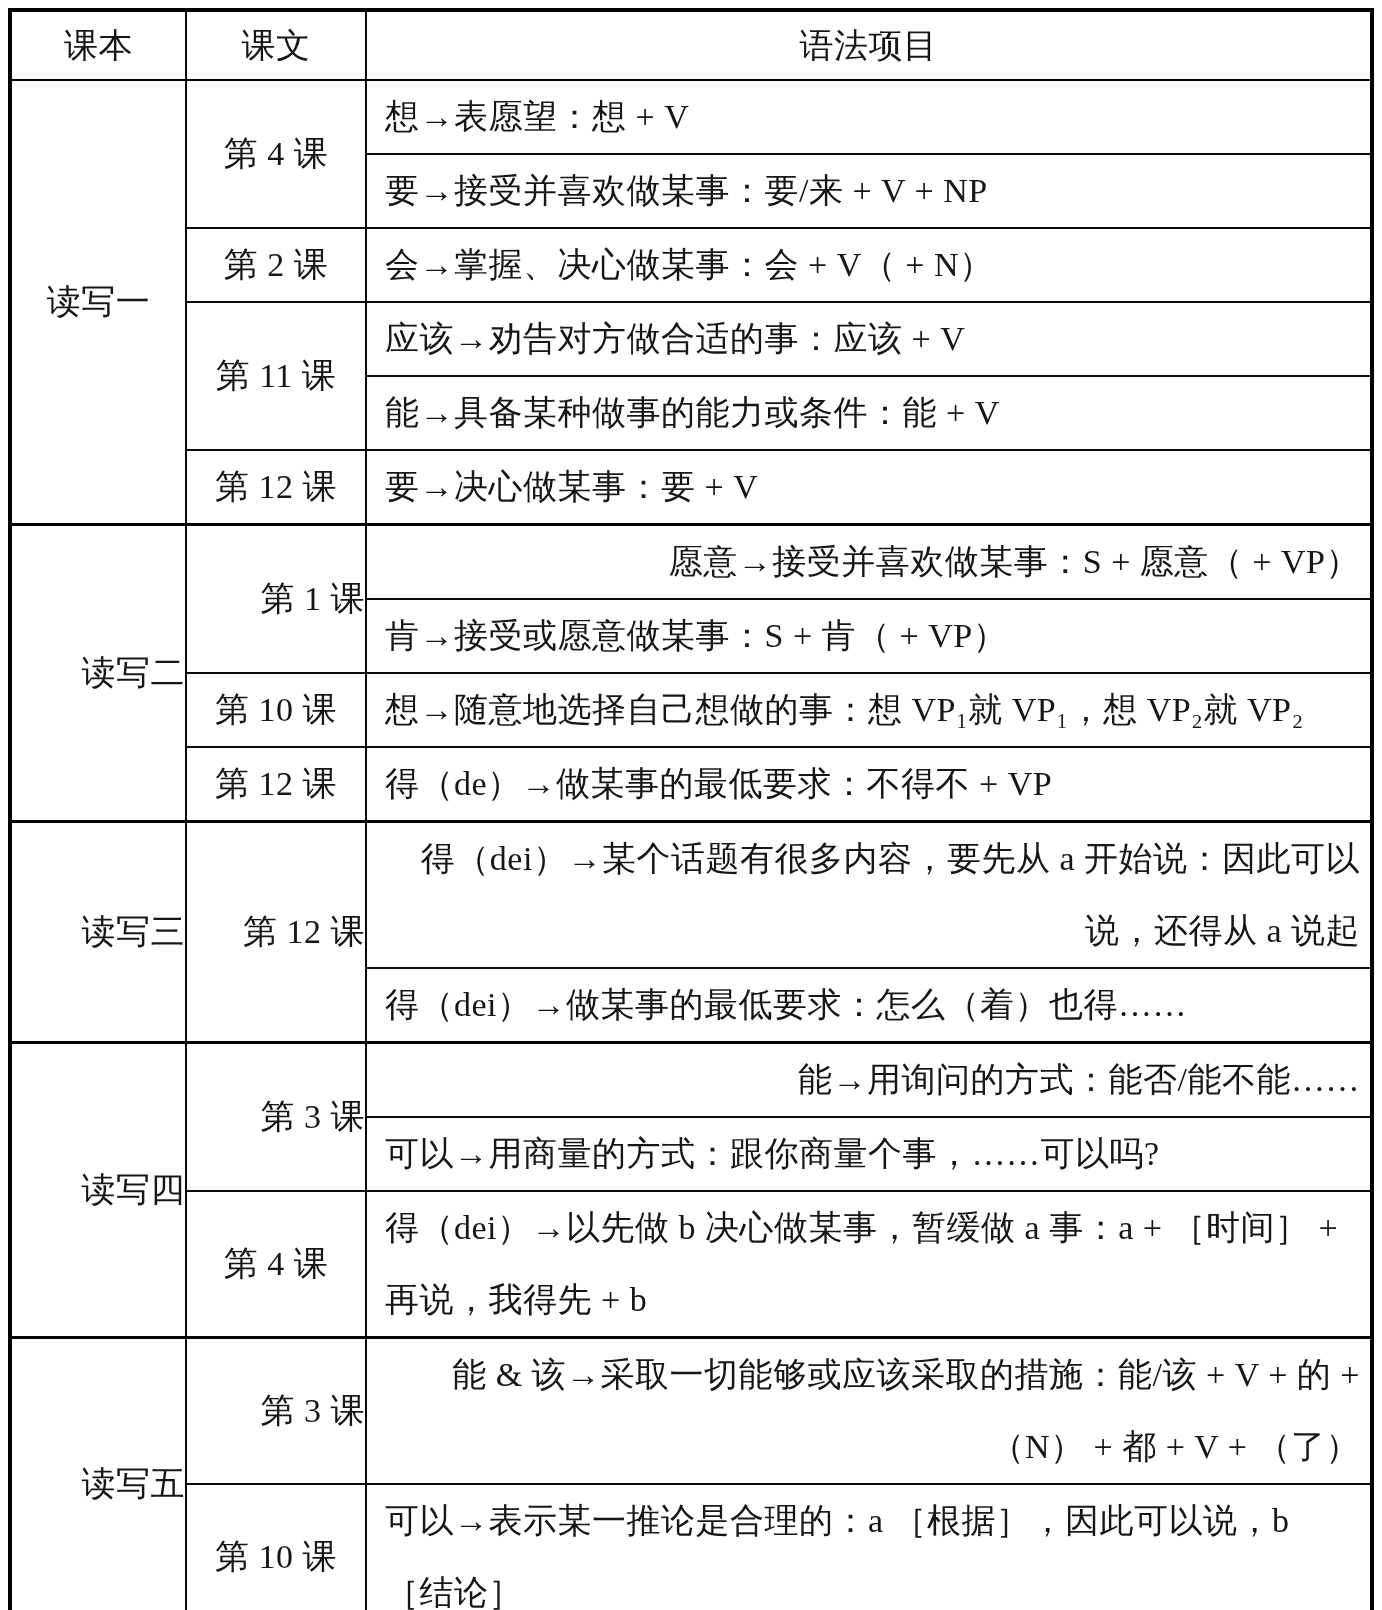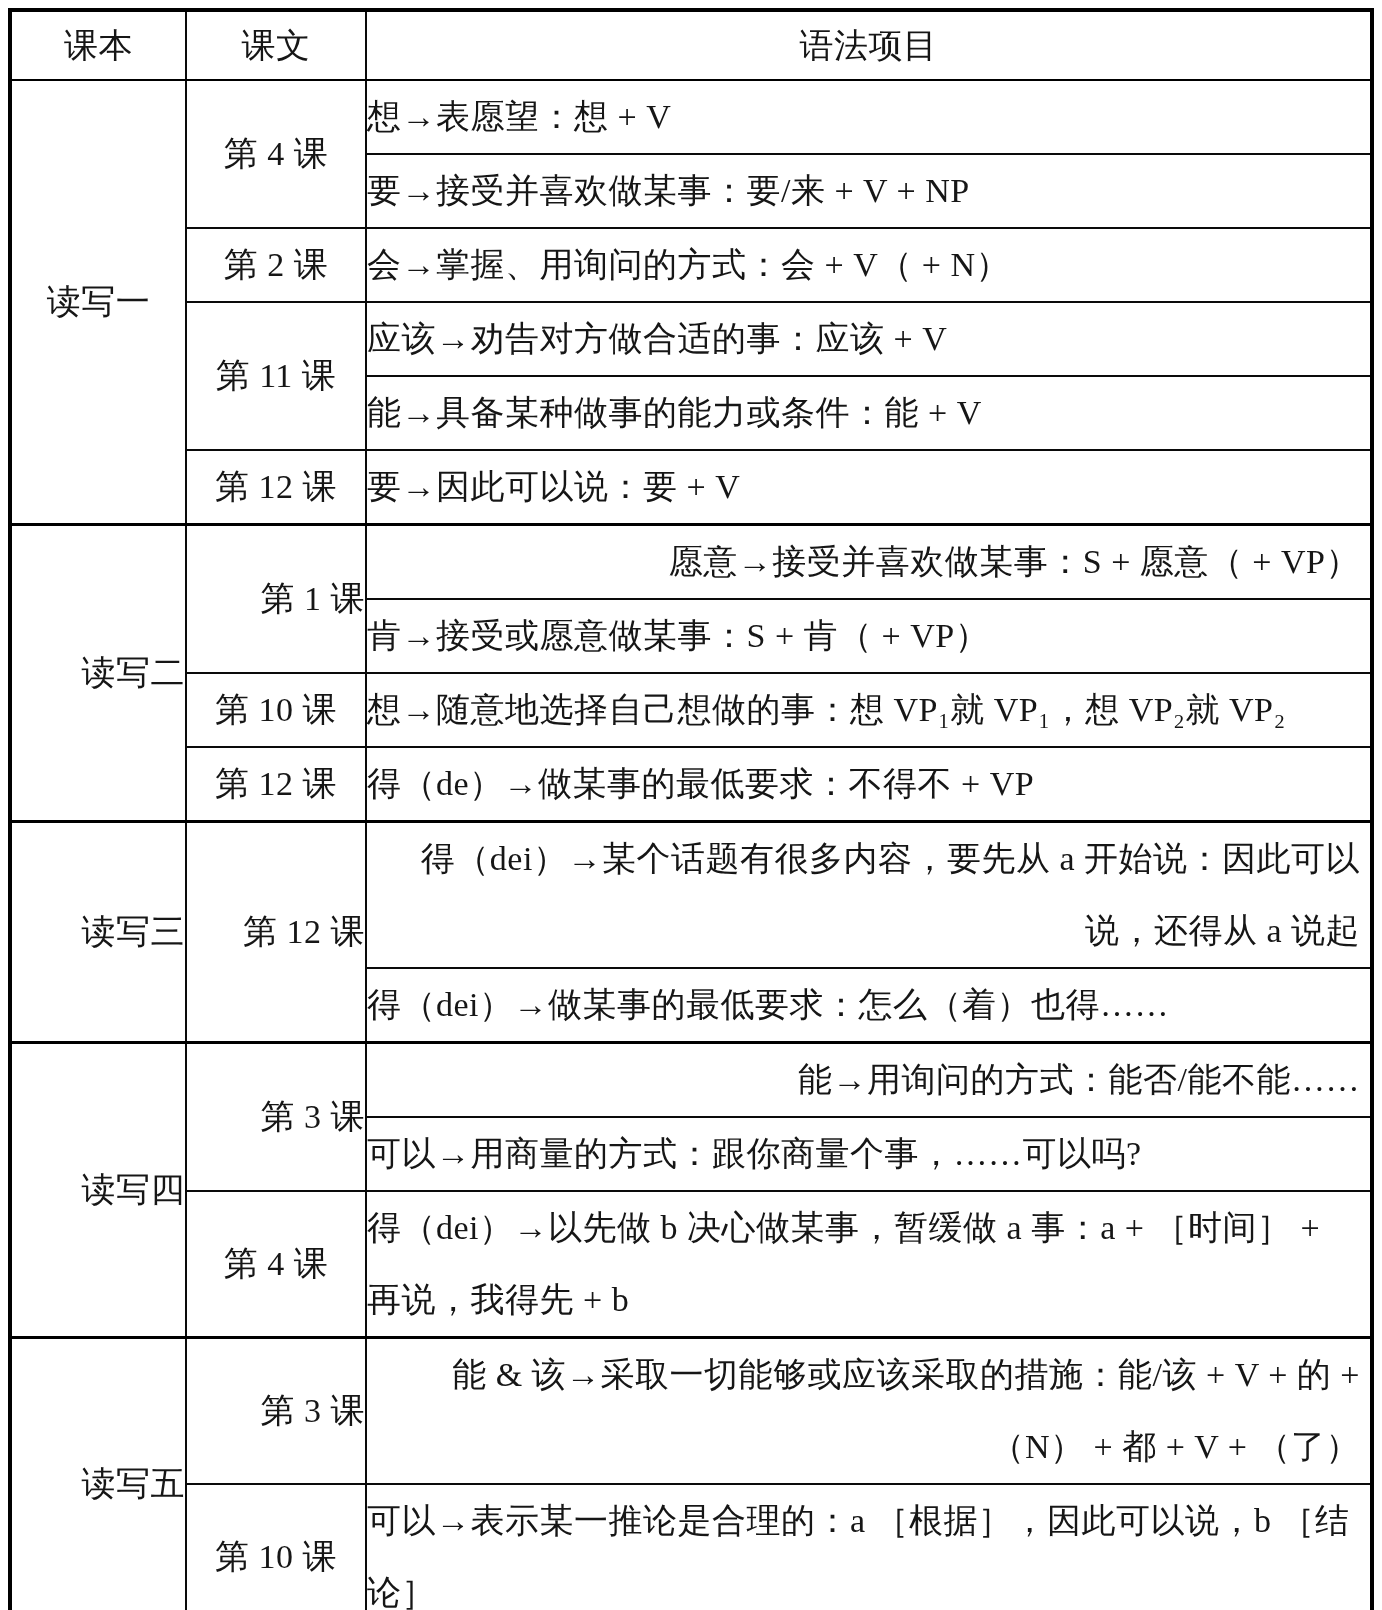--- a/index.html
+++ b/index.html
@@ -41,20 +41,21 @@
   tr.sec-top td { border-top: 3px solid #000; text-align: right; }
   thead th { border-bottom: 2px solid #000; }
   tr.h-header { height: 70px; }
   tr.h-s { height: 71px; }
   tr.h-t { height: 144px; }
   td.book-cell, td.lesson-cell, th {
     text-align: center;
   }
   td.grammar-cell {
     text-align: left;
+    padding-left: 18px;
     padding-right: 10px;
     line-height: 72px;
   }
 </style>
 </head>
 <body>
 
 <div class="page">
   <table class="grammar-table">
     <colgroup>
@@ -74,32 +75,32 @@
       <tr class="h-s">
         <td class="book-cell" rowspan="6">读写一</td>
         <td class="lesson-cell" rowspan="2">第 4 课</td>
         <td class="grammar-cell">想→表愿望：想 + V</td>
       </tr>
       <tr class="h-s">
         <td class="grammar-cell">要→接受并喜欢做某事：要/来 + V + NP</td>
       </tr>
       <tr class="h-s">
         <td class="lesson-cell">第 2 课</td>
-        <td class="grammar-cell">会→掌握、用询问的方式：会 + V（ + N）</td>
+        <td class="grammar-cell">会→掌握、决心做某事：会 + V（ + N）</td>
       </tr>
       <tr class="h-s">
         <td class="lesson-cell" rowspan="2">第 11 课</td>
         <td class="grammar-cell">应该→劝告对方做合适的事：应该 + V</td>
       </tr>
       <tr class="h-s">
         <td class="grammar-cell">能→具备某种做事的能力或条件：能 + V</td>
       </tr>
       <tr class="h-s">
         <td class="lesson-cell">第 12 课</td>
-        <td class="grammar-cell">要→因此可以说：要 + V</td>
+        <td class="grammar-cell">要→决心做某事：要 + V</td>
       </tr>
 
       <tr class="h-s sec-top">
         <td class="book-cell" rowspan="4">读写二</td>
         <td class="lesson-cell" rowspan="2">第 1 课</td>
         <td class="grammar-cell">愿意→接受并喜欢做某事：S + 愿意（ + VP）</td>
       </tr>
       <tr class="h-s">
         <td class="grammar-cell">肯→接受或愿意做某事：S + 肯（ + VP）</td>
       </tr>

